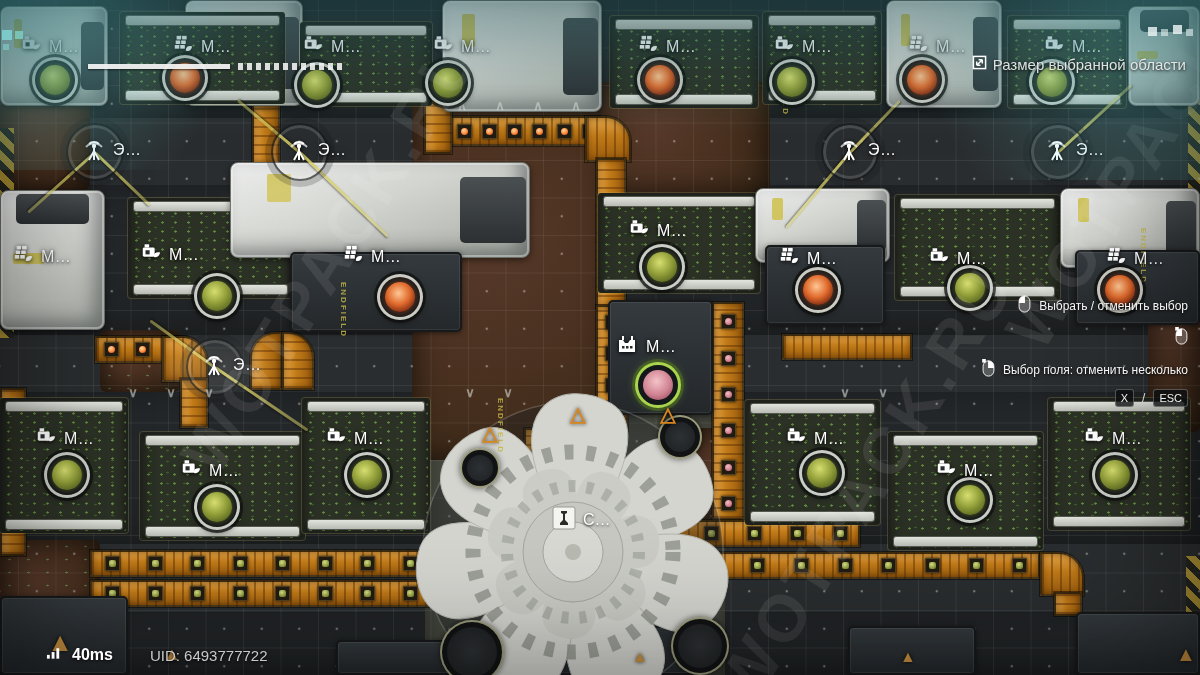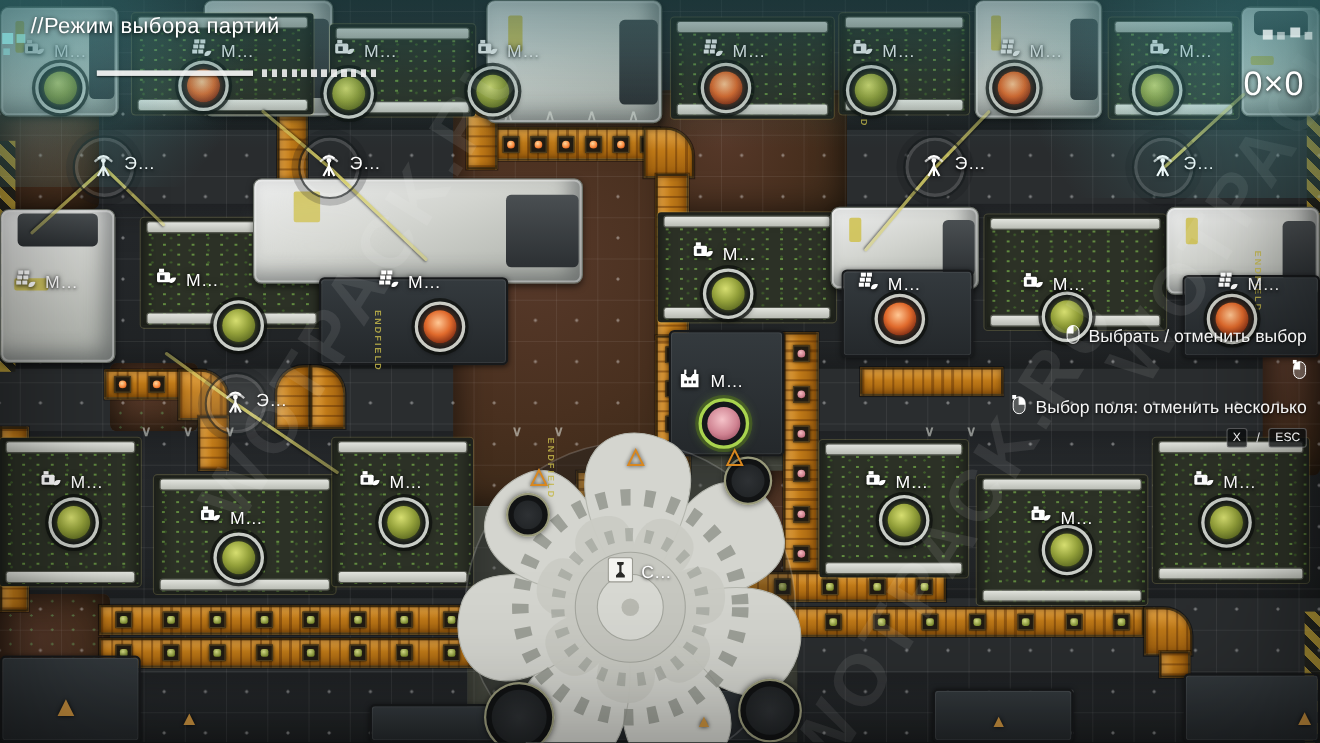--- a/index.html
+++ b/index.html
@@ -97,21 +97,21 @@
       box-shadow:0 1px 2px rgba(0,0,0,.6);}
   .title-dashes{position:absolute;left:238px;top:63px;width:106px;height:7px;opacity:.95;
       background:repeating-linear-gradient(90deg,rgba(240,240,240,.95) 0 5px,transparent 5px 9px);}
   .pix{position:absolute;z-index:10;}
   .size-panel{position:absolute;right:14px;top:55px;text-align:right;}
   .size-label{display:flex;align-items:center;justify-content:flex-end;gap:6px;font-size:15px;
       color:rgba(238,240,240,.92);text-shadow:0 1px 3px rgba(0,0,0,.9);}
   .size-value{font-size:31px;color:#fff;margin-top:3px;letter-spacing:1px;text-shadow:0 1px 4px rgba(0,0,0,.9);}
   .hints{position:absolute;right:12px;top:295px;}
   .hint-row{position:absolute;right:0;display:flex;align-items:center;gap:8px;white-space:nowrap;}
-  .hint-label{font-size:16px;color:#f5f5f5;text-shadow:0 1px 3px rgba(0,0,0,.95);}
+  .hint-label{font-size:12px;color:#f5f5f5;text-shadow:0 1px 3px rgba(0,0,0,.95);}
   .key{background:rgba(12,14,15,.78);border:1px solid rgba(255,255,255,.28);border-radius:3px;color:#f0f0f0;
       font-size:11px;line-height:14px;padding:1px 5px;text-shadow:none;}
   .key-sep{color:#ddd;font-size:12px;}
   .status{position:absolute;left:46px;top:646px;display:flex;align-items:center;gap:9px;}
   .status-ping{font-size:16px;color:#fff;font-weight:bold;text-shadow:0 1px 3px rgba(0,0,0,.9);}
   .status-uid{font-size:15px;color:#c9c9c9;margin-left:28px;text-shadow:0 1px 3px rgba(0,0,0,.9);}
   .hub-label{position:absolute;left:552px;top:506px;z-index:7;display:flex;align-items:center;gap:7px;
       color:#fff;font-size:16px;text-shadow:0 1px 3px rgba(0,0,0,.95);}
 </style>
 </head>
@@ -847,34 +847,39 @@
 
   <div class="grid"></div>
 
   <div class="tint tint-top"></div>
   <div class="tint tint-tl"></div>
   <div class="tint tint-tr"></div>
   <div class="vignette"></div>
 
   <div class="hud">
 
-    <div class="hud-title">//Режим выбора партий</div>
     <div class="title-bar"></div>
     <div class="title-dashes"></div>
 
     <div class="pix" style="left:2px;top:30px;width:10px;height:10px;background:rgba(130,215,215,.8)"></div>
     <div class="pix" style="left:15px;top:31px;width:8px;height:8px;background:rgba(130,215,215,.7)"></div>
     <div class="pix" style="left:3px;top:44px;width:6px;height:6px;background:rgba(130,215,215,.55)"></div>
     <div class="pix" style="left:1148px;top:27px;width:9px;height:9px;background:rgba(230,240,240,.85)"></div>
     <div class="pix" style="left:1161px;top:29px;width:7px;height:7px;background:rgba(230,240,240,.6)"></div>
     <div class="pix" style="left:1173px;top:25px;width:9px;height:9px;background:rgba(230,240,240,.85)"></div>
     <div class="pix" style="left:1186px;top:29px;width:7px;height:7px;background:rgba(230,240,240,.6)"></div>
 
     <div class="size-panel">
-      <div class="size-value">0×0</div>
+      <div class="size-label">
+        <span><svg width="15" height="15" viewBox="0 0 16 16">
+              <rect x="1.5" y="1.5" width="13" height="13" fill="none" stroke="#fff" stroke-width="1.6"></rect>
+              <path d="M5,11 L11,5 M11,5 h-4 M11,5 v4 M5,11 h4 M5,11 v-4" stroke="#fff" stroke-width="1.6" fill="none"></path>
+            </svg></span>
+        <span>Размер выбранной области</span>
+      </div>
     </div>
 
     <div class="hints">
       <div class="hint-row" style="top:0">
         <span><svg width="13" height="18" viewBox="0 0 14 20">
               <rect x="1" y="1" width="12" height="18" rx="6" fill="rgba(255,255,255,.22)" stroke="#fff"></rect>
               <path d="M7,1 a6,6 0 0 0 -6,6 L1,9 L7,9 Z" fill="#fff"></path>
               <path d="M7,1 L7,9" stroke="#fff"></path>
             </svg></span>
         <span class="hint-label">Выбрать / отменить выбор</span>
@@ -896,14 +901,25 @@
             </svg></span>
         <span class="hint-label">Выбор поля: отменить несколько</span>
       </div>
       <div class="hint-row" style="top:94px">
         <span class="key">X</span>
         <span class="key-sep">/</span>
         <span class="key">ESC</span>
       </div>
     </div>
 
+    <div class="status">
+      <span><svg width="17" height="14" viewBox="0 0 18 14">
+            <g fill="#fff">
+              <rect x="1" y="9" width="3" height="4"></rect>
+              <rect x="6" y="6" width="3" height="7"></rect>
+              <rect x="11" y="2" width="3" height="11"></rect>
+            </g>
+          </svg></span>
+      <span class="status-ping">40ms</span>
+      <span class="status-uid">UID: 6493777722</span>
+    </div>
   </div>
 </div>
 
 </body></html>

